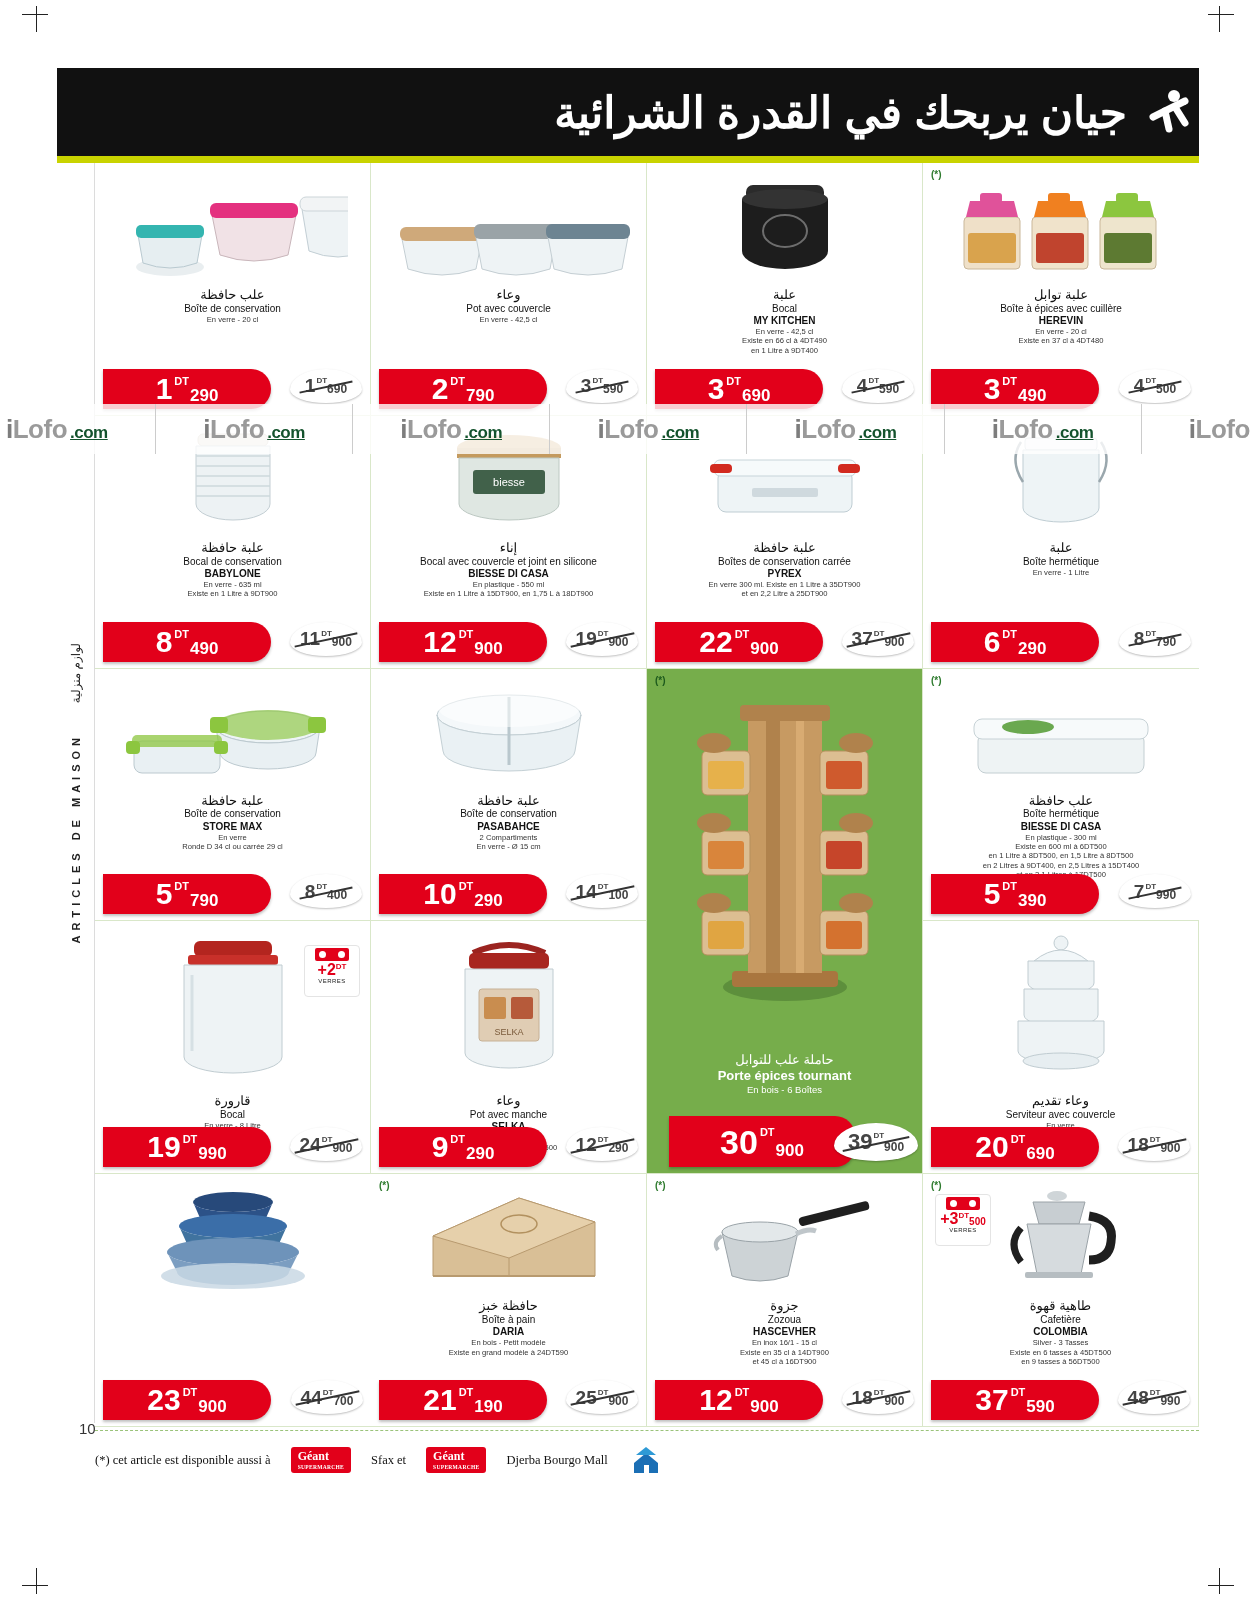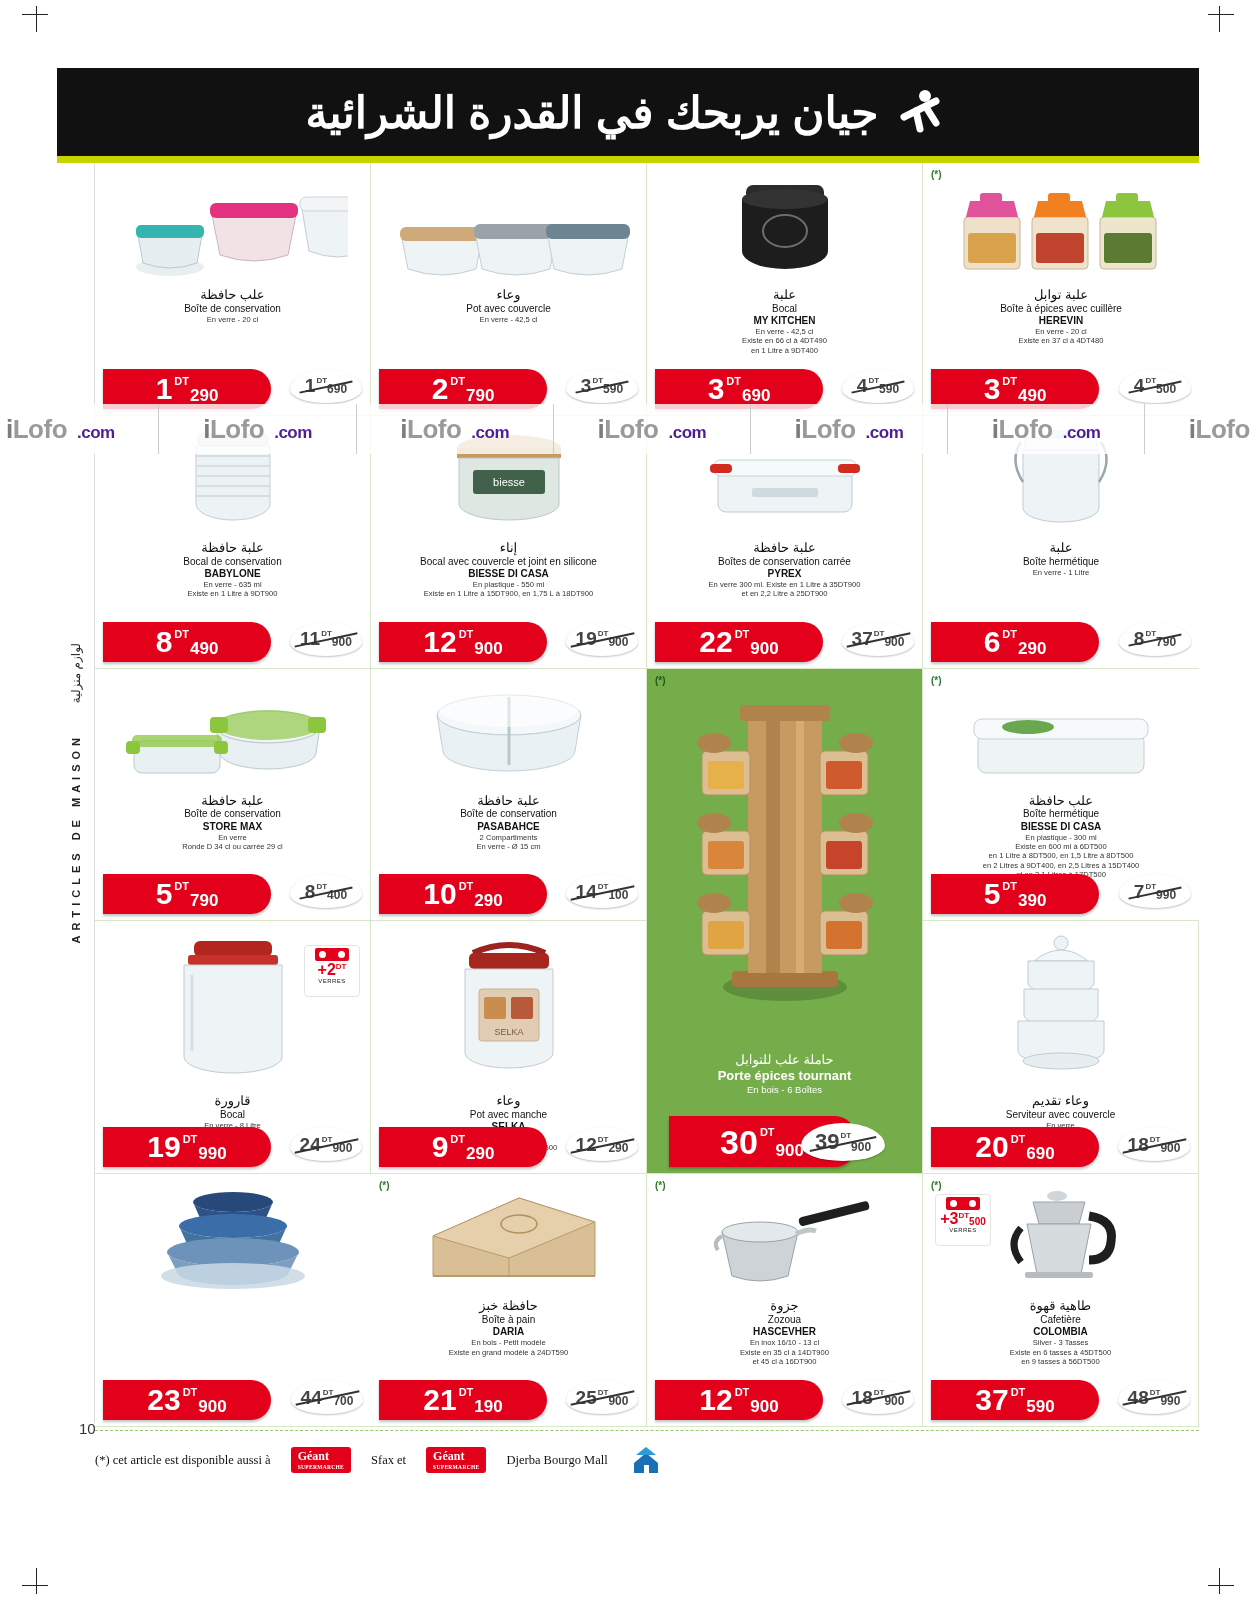--- a/index.html
+++ b/index.html
@@ -20,21 +20,21 @@
     position: absolute;
     left: 57px; top: 68px;
     width: 1142px; height: 1452px;
   }
 
   
   .banner {
     position: absolute; left: 0; top: 0;
     width: 1142px; height: 88px;
     background: #111111;
-    display: flex; align-items: center; justify-content: center;
+    display: flex; align-items: center; justify-content: flex-end;
     overflow: hidden;
   }
   .banner-inner { display: flex; align-items: center; gap: 14px; }
   .banner-text {
     color: #ffffff;
     font-size: 44px;
     font-weight: bold;
     direction: rtl;
     letter-spacing: 1px;
     white-space: nowrap;
@@ -160,21 +160,21 @@
   }
   .old .cur { font-size: 8px; margin: 1px 0 0 1px; }
   .old .dec { font-size: 12px; align-self: flex-end; }
   .old::after {
     content: ""; position: absolute; left: -6px; right: -6px; top: 52%;
     height: 2px; background: #333; transform: rotate(-12deg);
   }
 
   .cell.highlight .pricepill { width: 186px; height: 51px; left: 22px; }
   .cell.highlight .price { font-size: 34px; }
-  .cell.highlight .oldwrap { width: 84px; height: 38px; right: 37px; }
+  .cell.highlight .oldwrap { width: 84px; height: 38px; right: 4px; }
   .cell.highlight .old { font-size: 22px; }
 
   
   .giftbadge {
     position: absolute; width: 56px; height: 52px;
     background: #ffffff;
     border: 1px solid #e4e4e4;
     border-radius: 4px;
     text-align: center;
     padding-top: 2px;
@@ -248,21 +248,21 @@
     align-items: center;
     justify-content: space-between;
     padding: 0 6px;
   }
   .wm {
     font-size: 26px; font-weight: bold; color: #9a9a9a;
     letter-spacing: -0.5px;
     display: flex; align-items: baseline;
   }
   .wm .b { color: #7d7d7d; }
-  .wm .dot { font-size: 17px; margin-left: 10px; color: #4c1d95; }
+  .wm .dot { font-size: 17px; margin-left: 3px; color: #14532d; text-decoration: underline; }
   .wm-sep { width: 1px; height: 50px; background: #cccccc; }
 
   svg { display:block; }
 </style>
 </head>
 <body>
 
 <div class="crop h" style="left:22px;top:14px;"></div>
 <div class="crop v" style="left:36px;top:6px;"></div>
 <div class="crop h" style="right:22px;top:14px;"></div>
@@ -974,21 +974,21 @@
           <ellipse cx="80" cy="44" rx="38" ry="10" fill="#e3e8ea" stroke="#9aa3a8"></ellipse>
           <path d="M116 46 q12 -6 20 -3" stroke="#bfc6ca" stroke-width="5" fill="none"></path>
           <rect x="118" y="30" width="72" height="9" rx="4" fill="#1f1f1f" transform="rotate(-14 118 30)"></rect>
           <path d="M42 48 q-10 6 -4 14" stroke="#b6bdc1" stroke-width="4" fill="none"></path>
         </svg>
       </div>
       <div class="txt">
         <div class="ar">جزوة</div>
         <div class="fr">Zozoua</div>
         <div class="brand">HASCEVHER</div>
-        <div class="sub">En inox 16/10 - 13 cl</div>
+        <div class="sub">En inox 16/1 - 15 cl</div>
         <div class="sub">Existe en 35 cl à 14DT900</div>
         <div class="sub">et 45 cl à 16DT900</div>
       </div>
       <div class="pricebar">
         <div class="pricepill">
           <div class="price">
             <span>12</span>
             <span class="cur">DT</span>
             <span class="dec">900</span>
           </div>

